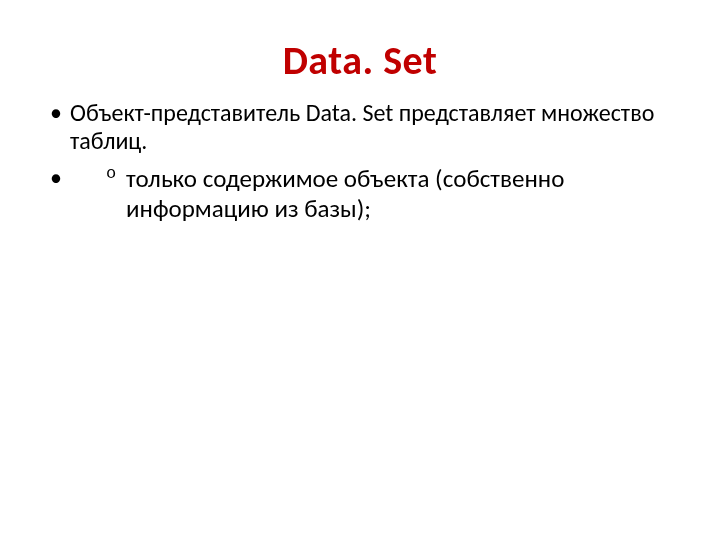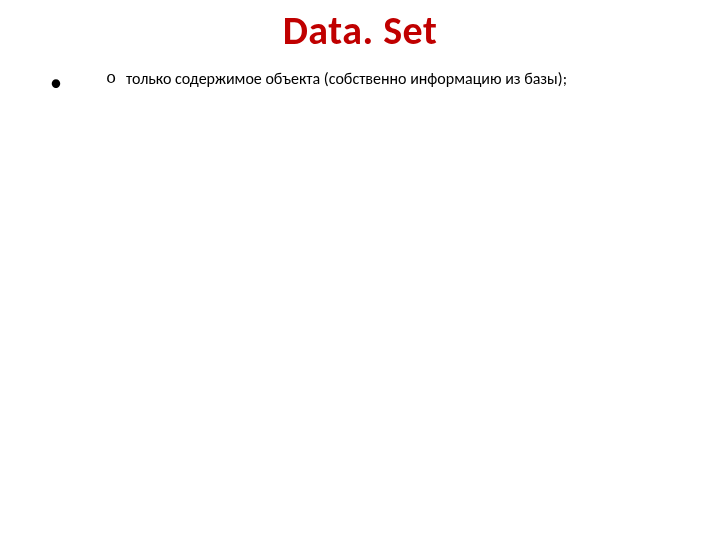--- a/index.html
+++ b/index.html
@@ -8,21 +8,21 @@
     width: 720px;
     height: 540px;
     background: #ffffff;
     font-family: Calibri, "Segoe UI", Arial, sans-serif;
     color: #000000;
   }
   .slide {
     box-sizing: border-box;
     width: 720px;
     height: 540px;
-    padding: 6px 42px 20px 42px;
+    padding: 36px 42px 20px 42px;
   }
   .title {
     text-align: center;
     font-size: 40px;
     font-weight: 700;
     color: #c00000;
     margin: 0 0 14px 0;
     letter-spacing: 0.5px;
   }
   ul.level1 {
@@ -47,21 +47,21 @@
     color: #000;
   }
   ul.level2 {
     list-style: none;
     margin: 8px 0 0 0;
     padding: 0 0 0 36px;
   }
   ul.level2 > li {
     position: relative;
     padding-left: 20px;
-    font-size: 16px;
+    font-size: 25px;
     line-height: 1.22;
     margin: 0 0 2px 0;
     color: #000;
   }
   ul.level2 > li::before {
     content: "o";
     position: absolute;
     left: 0;
     top: 0;
     font-size: 17px;
@@ -70,20 +70,23 @@
   }
 </style>
 </head>
 <body>
 
 <div class="slide">
   <h1 class="title">Data. Set</h1>
 
   <ul class="level1">
     <li>
+      <span>Объект-представитель Data. Set представляет множество таблиц.</span>
+    </li>
+    <li>
       <ul class="level2">
         <li>
           <span>только содержимое объекта (собственно информацию из базы);</span>
         </li>
       </ul>
     </li>
   </ul>
 </div>
 
 </body></html>

